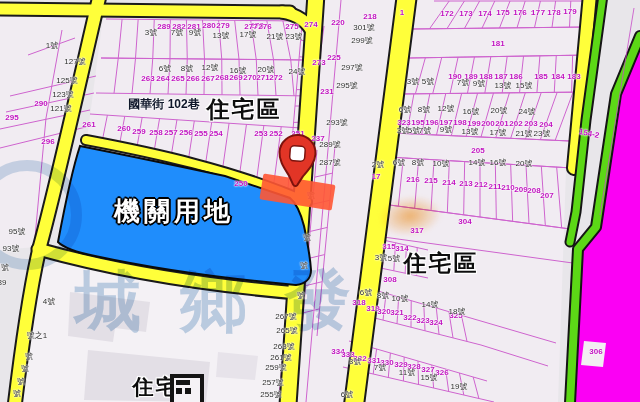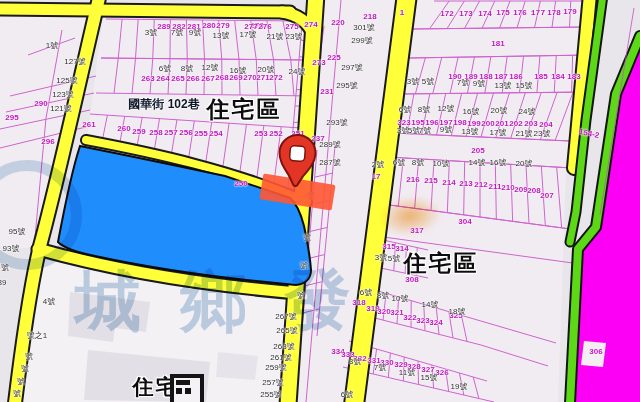--- a/index.html
+++ b/index.html
@@ -341,21 +341,21 @@
       <span class="lbl pn" style="left: 481px; top: 185px; transform: translate(-50%, -50%);">212</span>
       <span class="lbl pn" style="left: 495px; top: 187px; transform: translate(-50%, -50%);">211</span>
       <span class="lbl pn" style="left: 508px; top: 188px; transform: translate(-50%, -50%);">210</span>
       <span class="lbl pn" style="left: 521px; top: 190px; transform: translate(-50%, -50%);">209</span>
       <span class="lbl pn" style="left: 534px; top: 191px; transform: translate(-50%, -50%);">208</span>
       <span class="lbl pn" style="left: 547px; top: 196px; transform: translate(-50%, -50%);">207</span>
       <span class="lbl pn" style="left: 465px; top: 222px; transform: translate(-50%, -50%);">304</span>
       <span class="lbl pn" style="left: 417px; top: 231px; transform: translate(-50%, -50%);">317</span>
       <span class="lbl pn" style="left: 389px; top: 247px; transform: translate(-50%, -50%);">315</span>
       <span class="lbl pn" style="left: 402px; top: 249px; transform: translate(-50%, -50%);">314</span>
-      <span class="lbl pn" style="left: 390px; top: 280px; transform: translate(-50%, -50%); padding-left: 44px;">308</span>
+      <span class="lbl pn" style="left: 390px; top: 280px; transform: translate(-50%, -50%);">308</span>
       <span class="lbl pn" style="left: 359px; top: 303px; transform: translate(-50%, -50%);">318</span>
       <span class="lbl pn" style="left: 373px; top: 309px; transform: translate(-50%, -50%);">319</span>
       <span class="lbl pn" style="left: 384px; top: 312px; transform: translate(-50%, -50%);">320</span>
       <span class="lbl pn" style="left: 397px; top: 313px; transform: translate(-50%, -50%);">321</span>
       <span class="lbl pn" style="left: 410px; top: 318px; transform: translate(-50%, -50%);">322</span>
       <span class="lbl pn" style="left: 423px; top: 321px; transform: translate(-50%, -50%);">323</span>
       <span class="lbl pn" style="left: 436px; top: 323px; transform: translate(-50%, -50%);">324</span>
       <span class="lbl pn" style="left: 456px; top: 316px; transform: translate(-50%, -50%);">325</span>
       <span class="lbl pn" style="left: 338px; top: 352px; transform: translate(-50%, -50%);">334</span>
       <span class="lbl pn" style="left: 348px; top: 355px; transform: translate(-50%, -50%);">333</span>
@@ -450,20 +450,21 @@
       <span class="lbl hn" style="left: 286px; top: 317px; transform: translate(-50%, -50%);">267號</span>
       <span class="lbl hn" style="left: 287px; top: 331px; transform: translate(-50%, -50%);">265號</span>
       <span class="lbl hn" style="left: 284px; top: 347px; transform: translate(-50%, -50%);">263號</span>
       <span class="lbl hn" style="left: 281px; top: 358px; transform: translate(-50%, -50%);">261號</span>
       <span class="lbl hn" style="left: 276px; top: 368px; transform: translate(-50%, -50%);">259號</span>
       <span class="lbl hn" style="left: 273px; top: 383px; transform: translate(-50%, -50%);">257號</span>
       <span class="lbl hn" style="left: 271px; top: 395px; transform: translate(-50%, -50%);">255號</span>
       <span class="zone" style="left: 244px; top: 109px; transform: translate(-50%, -50%); font-size: 23px;">住宅區</span>
       <span class="zone" style="left: 441px; top: 263px; transform: translate(-50%, -50%); font-size: 23px;">住宅區</span>
       <span class="zone" style="left: 167px; top: 386px; transform: translate(-50%, -50%); font-size: 21px;">住宅區</span>
+      <span class="zone zone-w" style="left: 174px; top: 211px; transform: translate(-50%, -50%); font-size: 26px;">機關用地</span>
     </div>
 
   <div class="bld-icon">
     <i style="left:2px;top:2px;width:14px;height:5px"></i>
     <i style="left:2px;top:10px;width:6px;height:6px"></i>
     <i style="left:11px;top:10px;width:6px;height:6px"></i>
   </div>
 
   <svg id="pinlayer" width="640" height="402" viewBox="0 0 640 402" style="pointer-events:none">
     <polygon points="289,141 313,146 308,172 285,166" fill="#f2432e" opacity="0.85" style="pointer-events:auto"></polygon>

